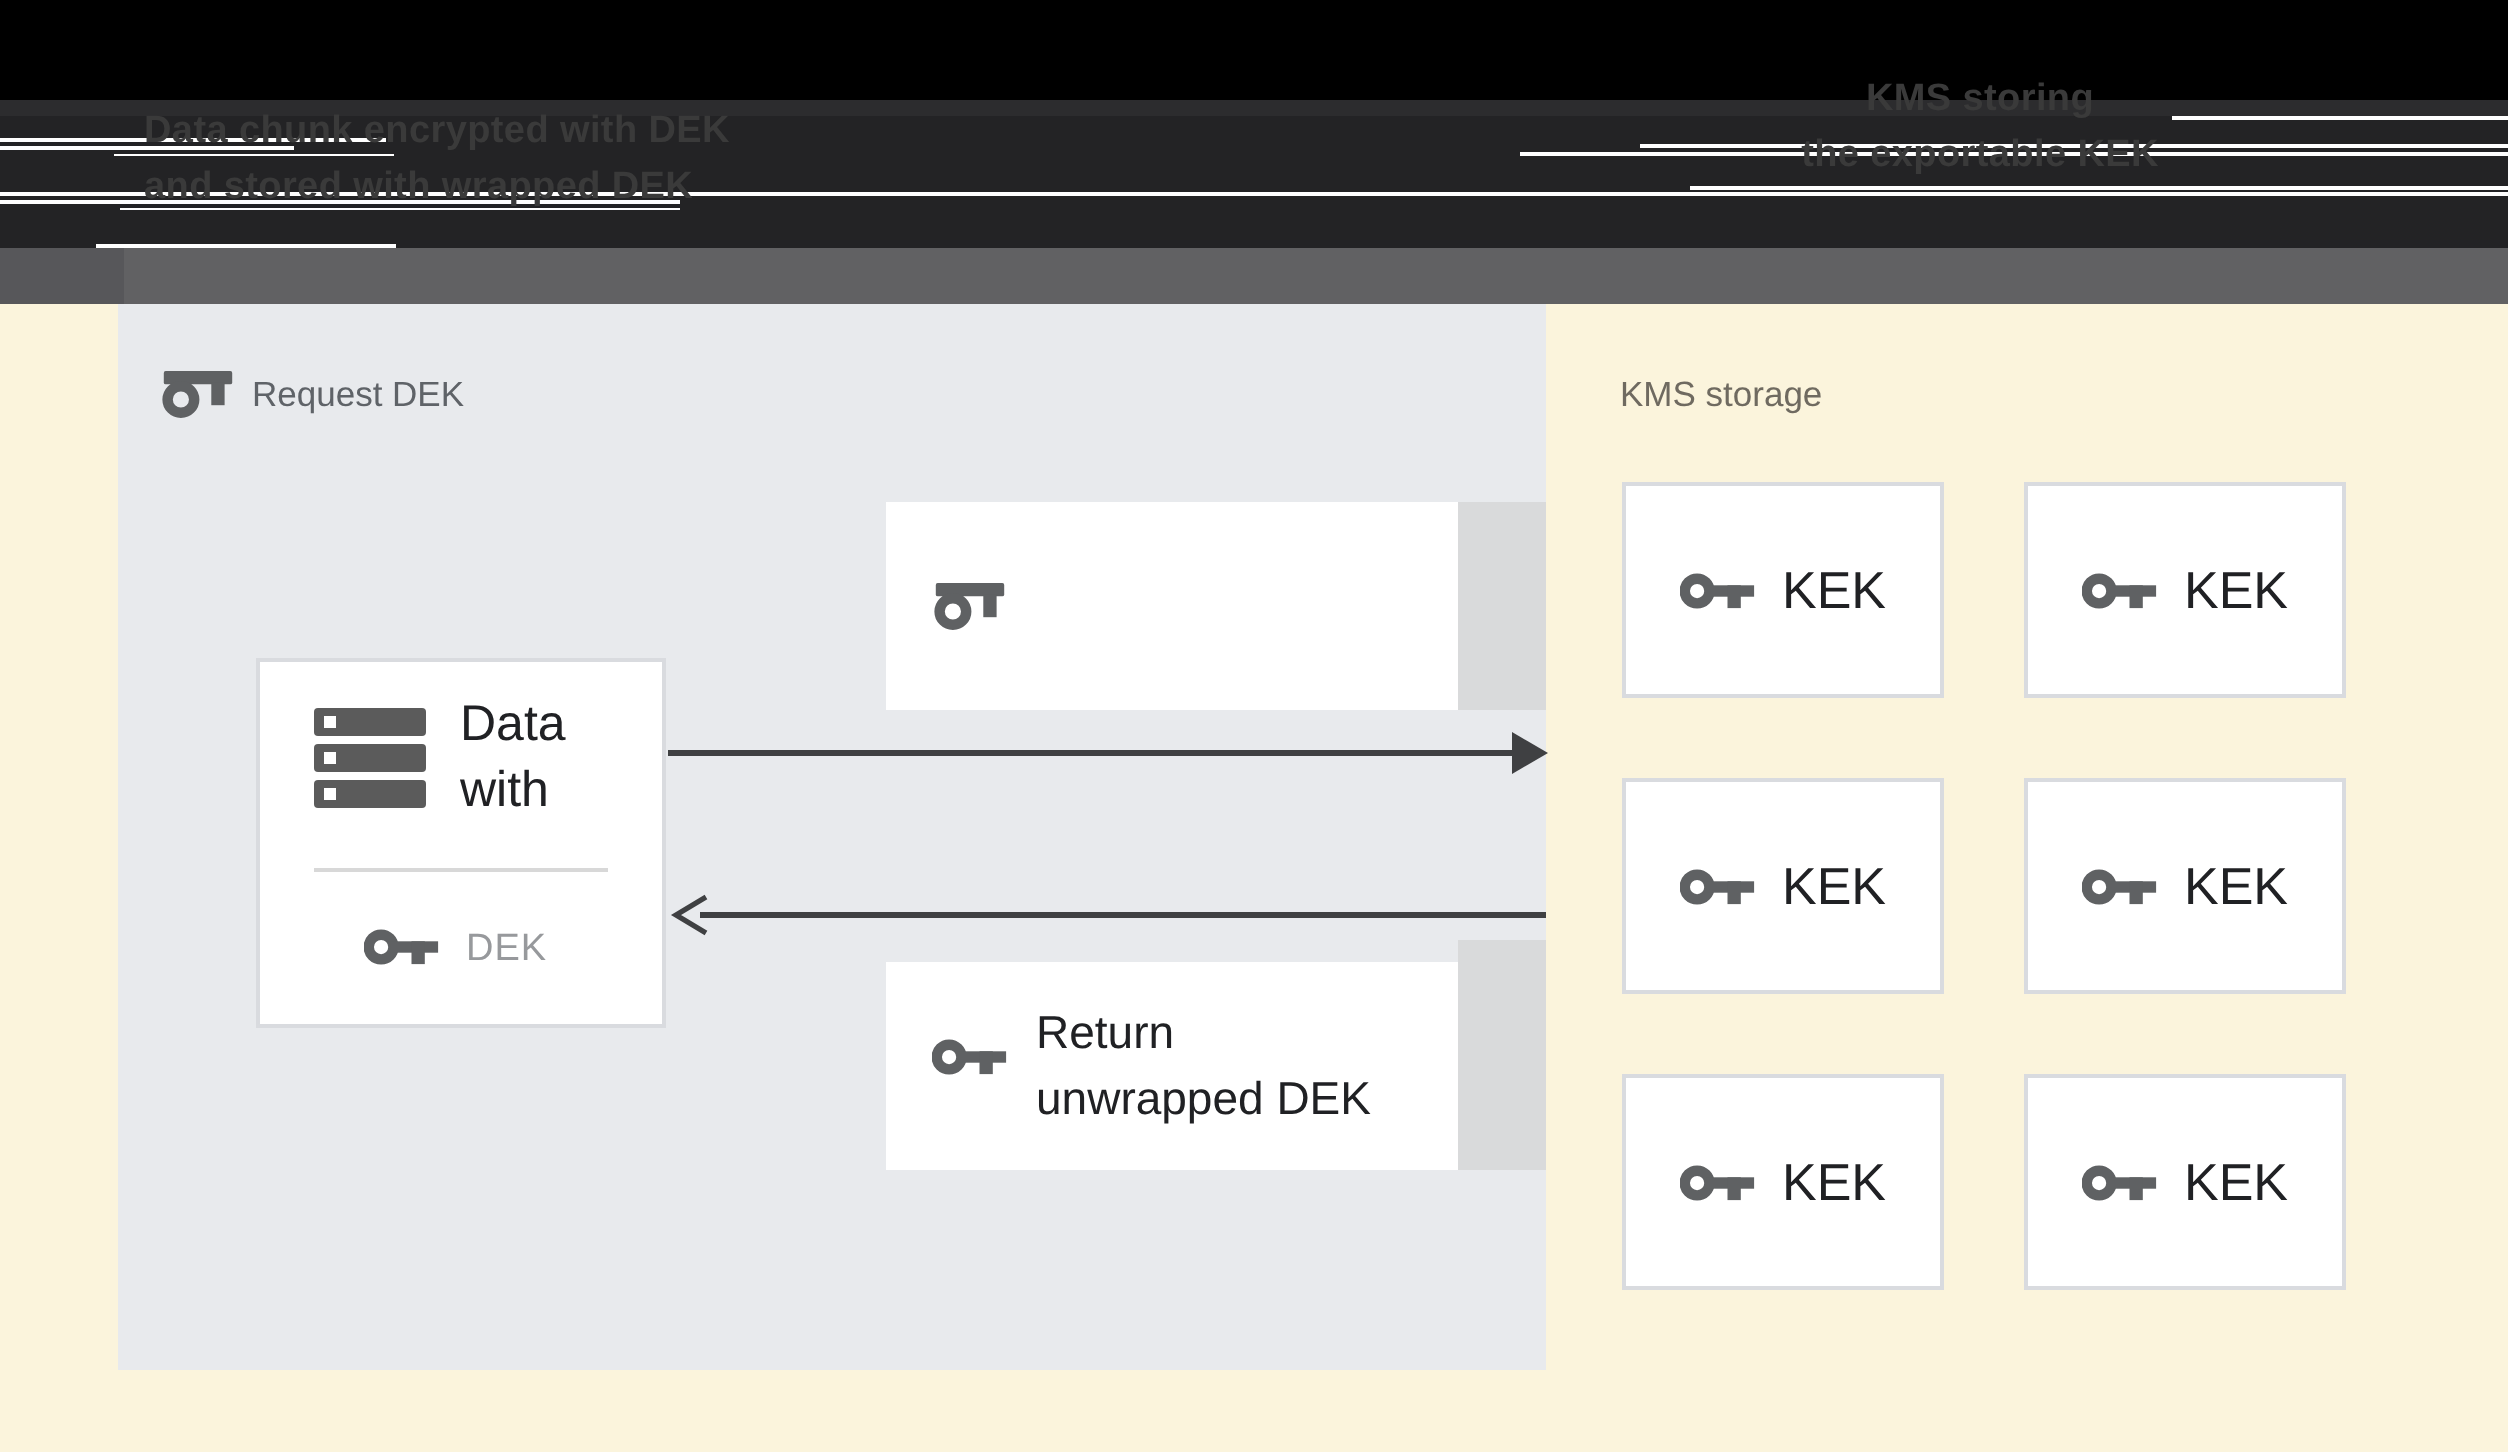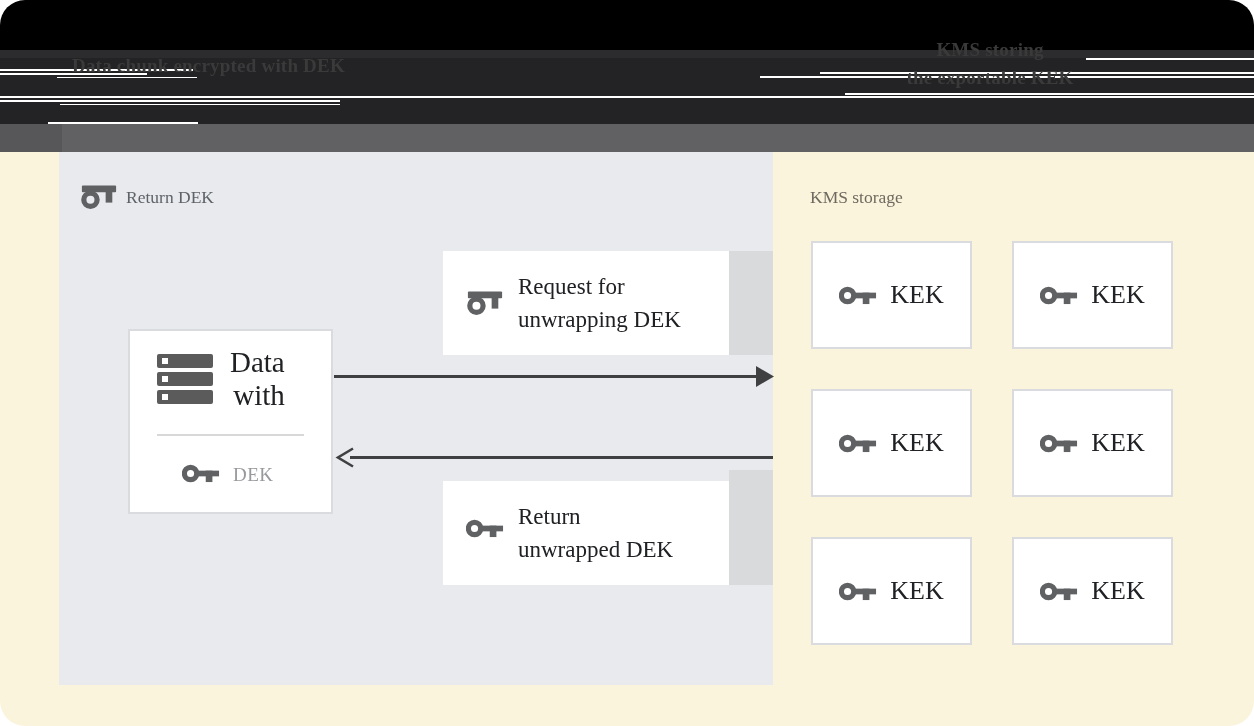--- a/index.html
+++ b/index.html
@@ -1,19 +1,18 @@
 <!DOCTYPE html>
 <html style="--band-black: #000000; --band-dark: #232325; --bar-gray: #616163; --bg-yellow: #fbf4dc; --panel-gray: #e8eaed; --box-border: #d9dbdf; --strip-gray: #d9dadb; --icon-gray: #5f6163; --text-dark: #202124; --text-gray: #5f6368; --kms-label: #6f6a60; --dek-gray: #97999c; --arrow: #3f4042; --caption-gray: #3a3a3a; --glitch-white: #ffffff;"><head>
 <meta charset="utf-8">
 <style>
   html,body{margin:0;padding:0;background:#fff;}
   #canvas{
     position:relative;width:1254px;height:726px;overflow:hidden;
-    font-family:Liberation Serif, serif;
-    border-radius:25px;
+    font-family:Liberation Sans, sans-serif;
     -webkit-font-smoothing:antialiased;
   }
   .abs{position:absolute;}
   
   .band-black{left:0;top:0;width:1254px;height:50px;background:var(--band-black);}
   .band-dark{left:0;top:50px;width:1254px;height:74px;background:var(--band-dark);}
   .band-stripe{left:0;top:50px;width:1254px;height:8px;background:#2c2c2e;}
   .glitch{background:var(--glitch-white);height:2px;z-index:2;}
   .caption{z-index:3;color:var(--caption-gray);font-size:19px;font-weight:700;line-height:28px;letter-spacing:.2px;}
   .caption.right{text-align:center;}
@@ -23,21 +22,21 @@
   
   .bg-yellow{left:0;top:152px;width:1254px;height:574px;background:var(--bg-yellow);}
   .panel{left:59px;top:152px;width:714px;height:533px;background:var(--panel-gray);}
   .panel-title{color:var(--text-gray);font-size:17.5px;line-height:20px;}
   .kms-title{color:var(--kms-label);font-size:17.5px;line-height:20px;}
   .white-box{background:#fff;}
   .bordered{border:2px solid var(--box-border);box-sizing:border-box;}
   .kek-box{display:flex;align-items:center;justify-content:center;gap:13px;}
   .kek-text{color:var(--text-dark);font-size:26px;}
   .msg-text{color:var(--text-dark);font-size:23px;line-height:33px;}
-  .dc-text{color:var(--text-dark);font-size:29px;line-height:33px;text-align:right;}
+  .dc-text{color:var(--text-dark);font-size:25px;line-height:33px;}
   .dek-text{color:var(--dek-gray);font-size:19px;letter-spacing:.5px;}
   .strip{background:var(--strip-gray);}
   .arrow-line{background:var(--arrow);z-index:1;}
   .divider{background:#d8d8d8;height:2px;}
   svg{display:block;}
 </style>
 </head>
 <body>
 
 <div id="canvas">
@@ -53,20 +52,21 @@
   <div class="abs glitch" style="left:820px;top:72px;width:434px;"></div>
   <div class="abs glitch" style="left:760px;top:76px;width:494px;"></div>
   <div class="abs glitch" style="left:845px;top:93px;width:409px;"></div>
   <div class="abs glitch" style="left:0;top:96px;width:1254px;"></div>
   <div class="abs glitch" style="left:0;top:100px;width:340px;"></div>
   <div class="abs glitch" style="left:60px;top:104px;width:280px;height:1px;"></div>
   <div class="abs glitch" style="left:48px;top:122px;width:150px;"></div>
 
   <div class="abs caption" style="left:72px;top:52px;width:360px;">
     <div>Data chunk encrypted with DEK</div>
+    <div>and stored with wrapped DEK</div>
   </div>
   <div class="abs caption right" style="left:840px;top:36px;width:300px;">
     <div>KMS storing</div>
     <div>the exportable KEK</div>
   </div>
 
   <div class="abs gray-bar"></div>
   <div class="abs gray-bar-left"></div>
 
   <div class="abs bg-yellow"></div>
@@ -75,21 +75,21 @@
 
   <div class="abs" style="left:80px;top:178px;">
     <svg width="38" height="34" viewBox="0 0 40 34">
       <g fill="var(--icon-gray)">
         <rect x="2" y="7" width="36" height="7" rx="1"></rect>
         <rect x="27" y="13" width="7" height="12"></rect>
       </g>
       <circle cx="11" cy="22" r="7" fill="none" stroke="var(--icon-gray)" stroke-width="5.5"></circle>
     </svg>
   </div>
-  <div class="abs panel-title" style="left:126px;top:187px;">Return DEK</div>
+  <div class="abs panel-title" style="left:126px;top:187px;">Request DEK</div>
 
   <div class="abs kms-title" style="left:810px;top:187px;">KMS storage</div>
 
   <div class="abs white-box bordered" style="left:128px;top:329px;width:205px;height:185px;"></div>
   <div class="abs" style="left:157px;top:354px;">
     <svg width="56" height="50" viewBox="0 0 56 50">
       <g fill="#5b5b5b">
         <rect x="0" y="0" width="56" height="14" rx="2"></rect>
         <rect x="0" y="18" width="56" height="14" rx="2"></rect>
         <rect x="0" y="36" width="56" height="14" rx="2"></rect>
@@ -121,24 +121,20 @@
   <div class="abs white-box" style="left:443px;top:251px;width:286px;height:104px;"></div>
   <div class="abs" style="left:466px;top:284px;">
     <svg width="38" height="34" viewBox="0 0 40 34">
       <g fill="var(--icon-gray)">
         <rect x="2" y="7" width="36" height="7" rx="1"></rect>
         <rect x="27" y="13" width="7" height="12"></rect>
       </g>
       <circle cx="11" cy="22" r="7" fill="none" stroke="var(--icon-gray)" stroke-width="5.5"></circle>
     </svg>
   </div>
-  <div class="abs msg-text" style="left:518px;top:270px;">
-    <div>Request for</div>
-    <div>unwrapping DEK</div>
-  </div>
 
   <div class="abs arrow-line" style="left:334px;top:375px;width:424px;height:3px;"></div>
   <div class="abs" style="left:756px;top:366px;z-index:1;">
     <svg width="18" height="21" viewBox="0 0 18 21">
         <path d="M0 0 L18 10.5 L0 21 Z" fill="var(--arrow)"></path>
       </svg>
   </div>
 
   <div class="abs arrow-line" style="left:350px;top:456px;width:423px;height:3px;"></div>
   <div class="abs" style="left:335px;top:447px;z-index:1;">

